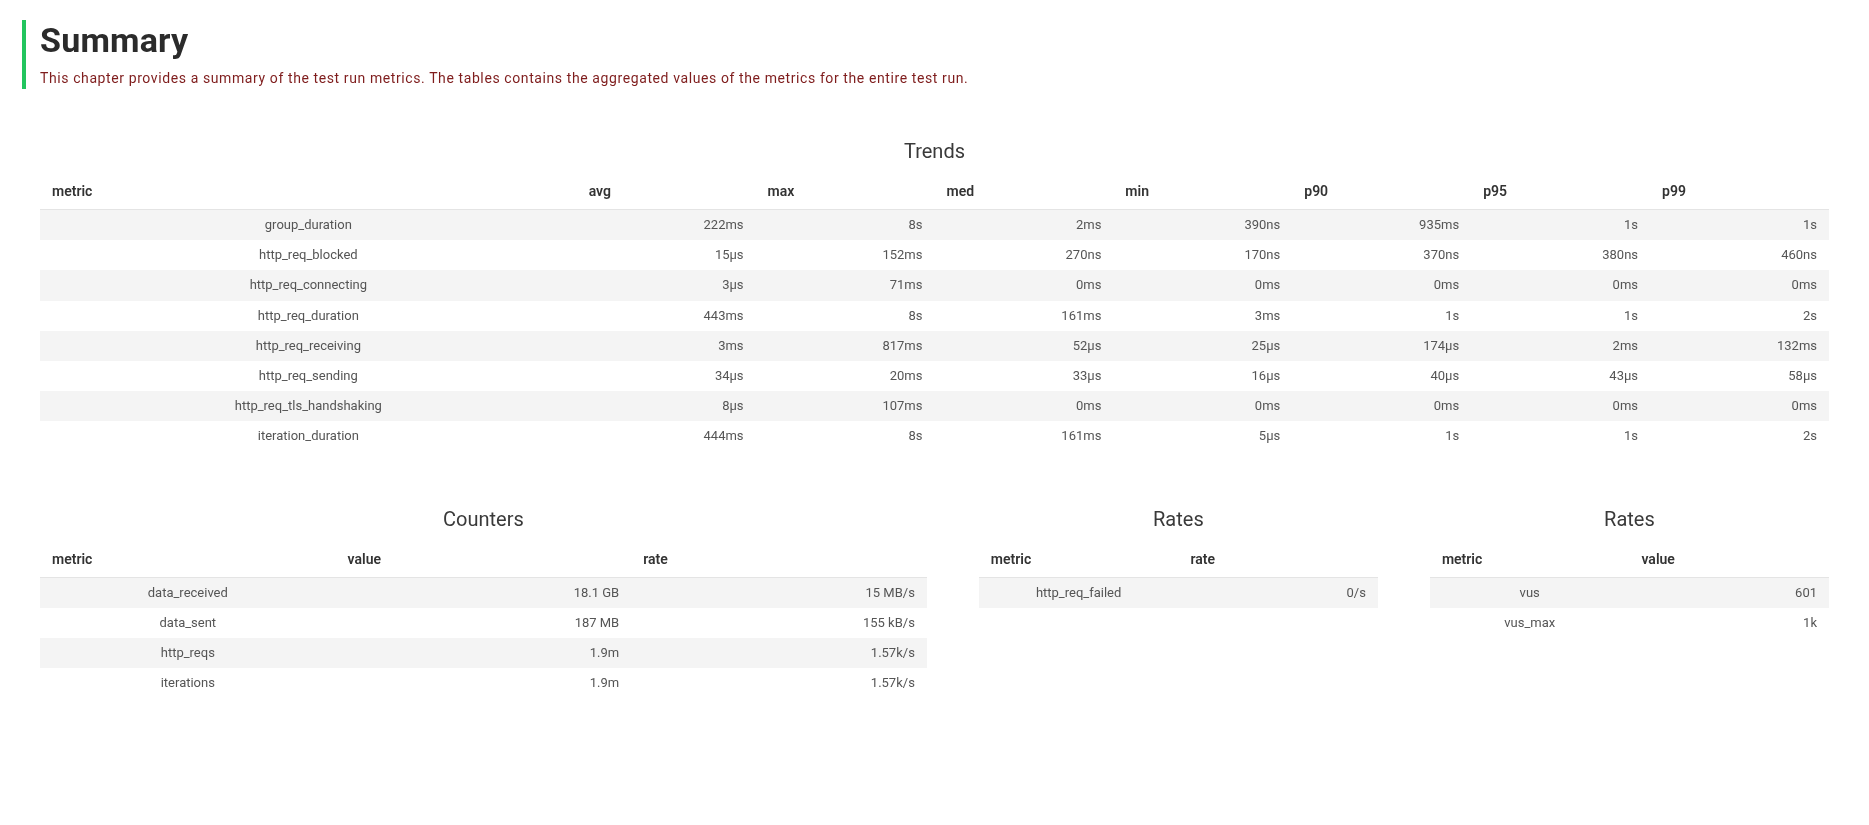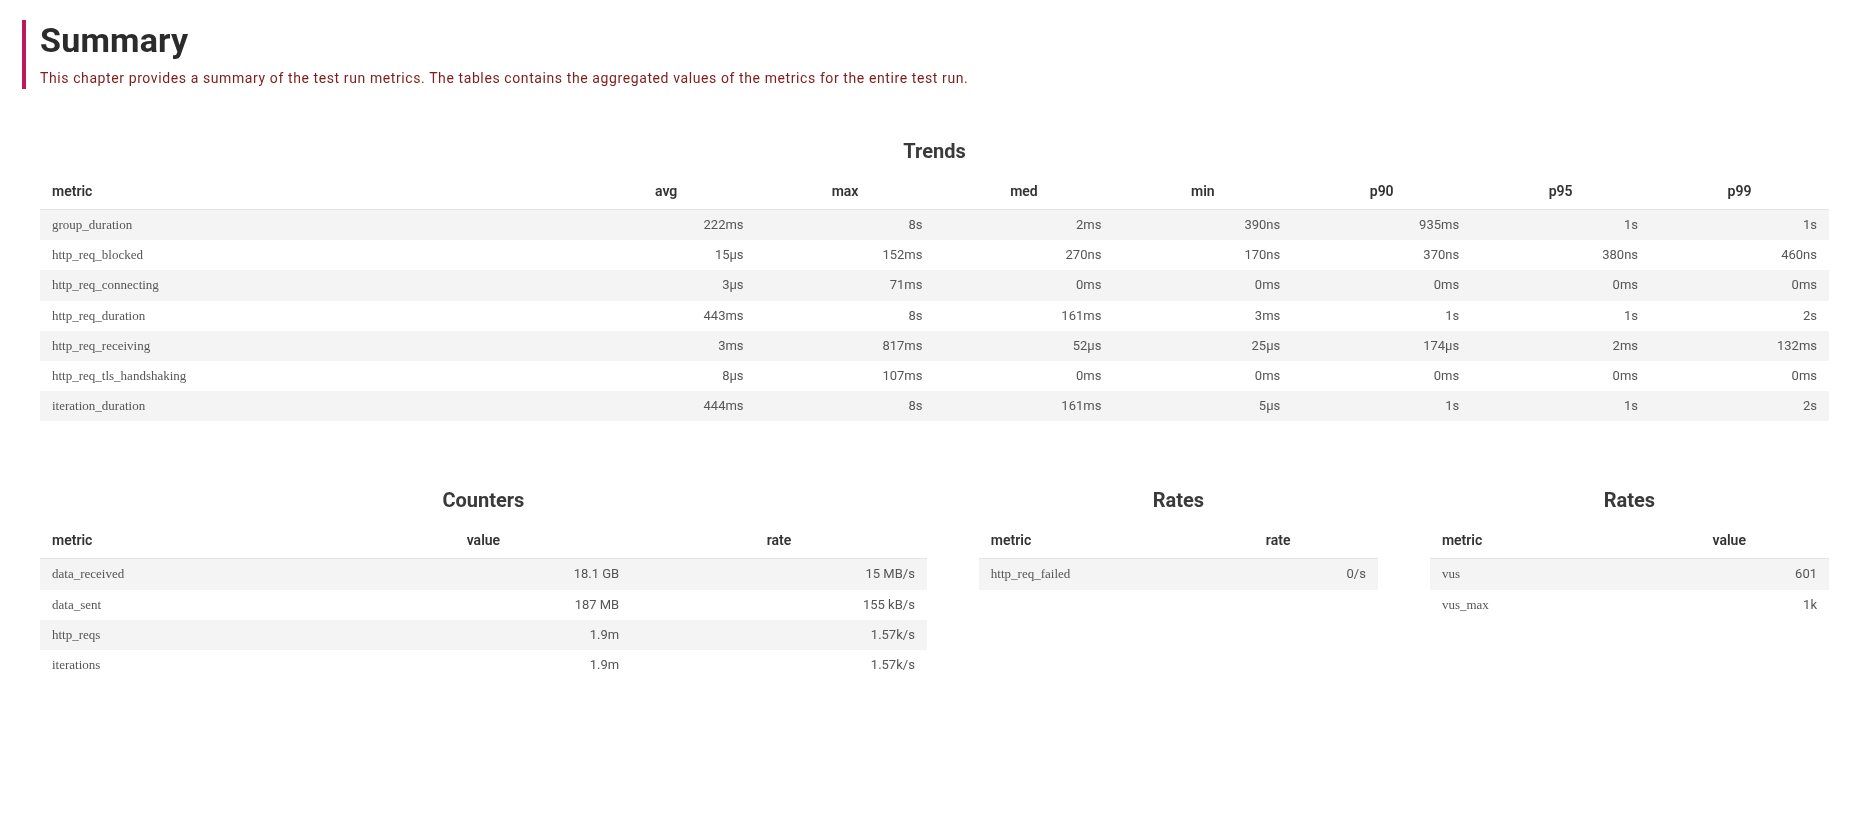--- a/index.html
+++ b/index.html
@@ -7,75 +7,73 @@
       padding: 0;
       box-sizing: border-box;
     }
     body {
       font-family: "Segoe UI", -apple-system, BlinkMacSystemFont, Roboto, Helvetica, Arial, sans-serif;
       background: #ffffff;
       color: #333;
       padding: 20px 40px 40px 40px;
     }
     .header-block {
-      border-left: 4px solid #be185d;
+      border-left: 4px solid #22c55e;
       padding-left: 14px;
       margin-left: -18px;
       margin-bottom: 50px;
     }
     h1.page-title {
       font-size: 34px;
       font-weight: 700;
       color: #2b2b2b;
       margin-bottom: 8px;
       letter-spacing: 0.2px;
     }
     .subtitle {
       font-size: 14px;
       color: #7f1d1d;
       letter-spacing: 0.6px;
       line-height: 1.5;
     }
     .section-heading {
       text-align: center;
       font-size: 20px;
-      font-weight: 700;
+      font-weight: 400;
       color: #3a3a3a;
       margin-bottom: 12px;
-      margin-top: 12px;
     }
     .trends-block {
       margin-bottom: 55px;
     }
     table {
       width: 100%;
       border-collapse: collapse;
       table-layout: fixed;
     }
     thead th {
-      text-align: center;
+      text-align: left;
       font-weight: 600;
       font-size: 14px;
       color: #333;
       padding: 8px 12px 10px 12px;
       border-bottom: 1px solid #e4e4e4;
     }
     thead th:first-child {
       text-align: left;
     }
     tbody td {
       text-align: right;
       font-size: 13px;
       color: #555;
       padding: 6px 12px;
       line-height: 1.4;
     }
     tbody td:first-child {
-      text-align: left;
-      font-family: Liberation Serif, serif;
+      text-align: center;
     }
     tbody tr:nth-child(odd) td {
       background: #f4f4f4;
     }
     tbody tr:nth-child(even) td {
       background: #ffffff;
     }
     .bottom-grid {
       display: flex;
       gap: 52px;
@@ -165,20 +163,30 @@
           <td>http_req_receiving</td>
           <td>3ms</td>
           <td>817ms</td>
           <td>52µs</td>
           <td>25µs</td>
           <td>174µs</td>
           <td>2ms</td>
           <td>132ms</td>
         </tr>
         <tr>
+          <td>http_req_sending</td>
+          <td>34µs</td>
+          <td>20ms</td>
+          <td>33µs</td>
+          <td>16µs</td>
+          <td>40µs</td>
+          <td>43µs</td>
+          <td>58µs</td>
+        </tr>
+        <tr>
           <td>http_req_tls_handshaking</td>
           <td>8µs</td>
           <td>107ms</td>
           <td>0ms</td>
           <td>0ms</td>
           <td>0ms</td>
           <td>0ms</td>
           <td>0ms</td>
         </tr>
         <tr>

